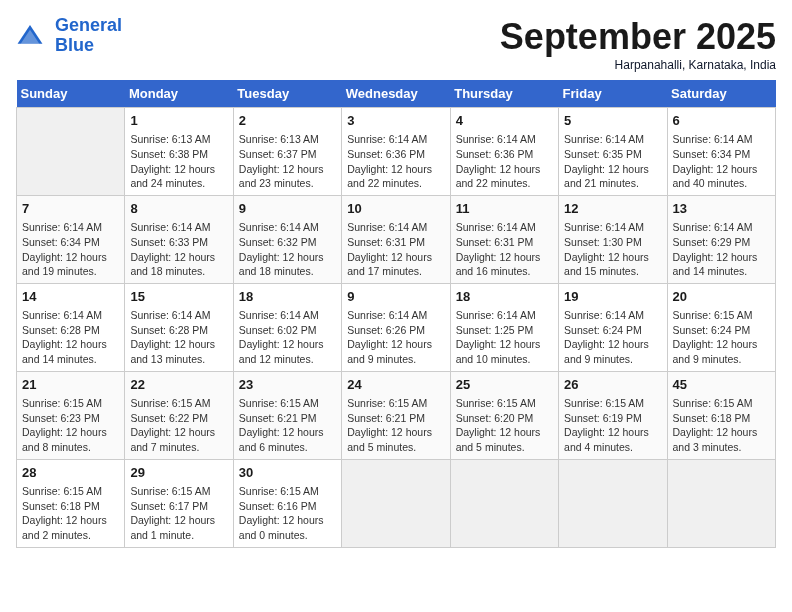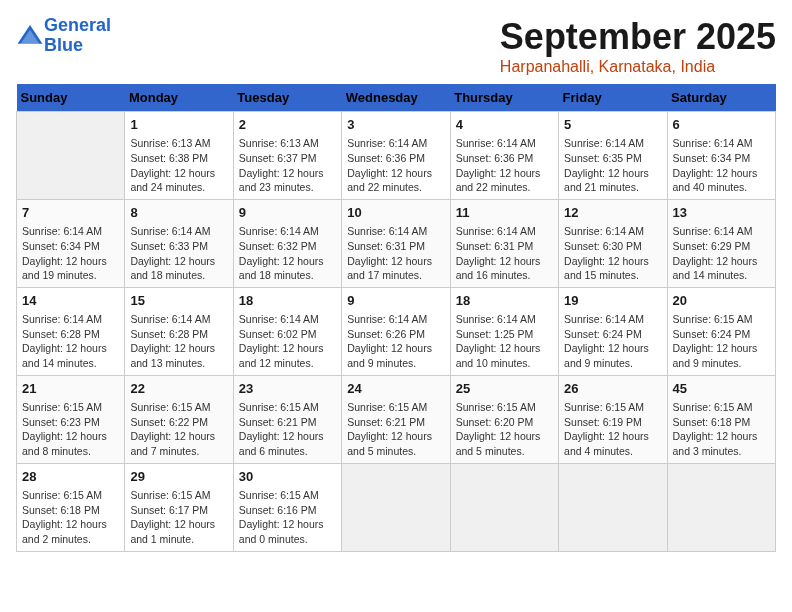--- a/index.html
+++ b/index.html
@@ -12,51 +12,51 @@
     }
     .header-area {
       display: flex;
       justify-content: space-between;
       align-items: flex-start;
       margin-bottom: 8px;
     }
     .logo {
       display: flex;
       align-items: center;
-      gap: 0;
+      gap: 11px;
     }
     .logo-text {
       font-size: 18px;
       font-weight: bold;
       color: #1a1a1a;
       line-height: 1.1;
     }
     .logo-text span { color: #2266cc; }
     .logo-icon {
       width: 28px;
       height: 28px;
     }
-    .title-area { text-align: left; }
+    .title-area { text-align: right; }
     .month-title {
       font-size: 36px;
       font-weight: bold;
       color: #1a1a1a;
     }
     .subtitle {
-      font-size: 16px;
-      color: #c2410c;
+      font-size: 12px;
+      color: #0f172a;
     }
     table {
       width: 100%;
       border-collapse: collapse;
       font-size: 11px;
     }
     thead tr th {
       background-color: #3366cc;
-      color: #000000;
+      color: #ffffff;
       padding: 6px 4px;
       text-align: left;
       font-size: 13px;
       font-weight: bold;
     }
     tbody tr td {
       border: 1px solid #ccc;
       vertical-align: top;
       padding: 4px 5px;
       height: 80px;
@@ -190,21 +190,21 @@
         <td>
           <span class="day-num">11</span>
           <div class="cell-text">Sunrise: 6:14 AM</div>
           <div class="cell-text">Sunset: 6:31 PM</div>
           <div class="cell-text">Daylight: 12 hours</div>
           <div class="cell-text">and 16 minutes.</div>
         </td>
         <td>
           <span class="day-num">12</span>
           <div class="cell-text">Sunrise: 6:14 AM</div>
-          <div class="cell-text">Sunset: 6:30 PM</div>
+          <div class="cell-text">Sunset: 1:30 PM</div>
           <div class="cell-text">Daylight: 12 hours</div>
           <div class="cell-text">and 15 minutes.</div>
         </td>
         <td>
           <span class="day-num">13</span>
           <div class="cell-text">Sunrise: 6:14 AM</div>
           <div class="cell-text">Sunset: 6:29 PM</div>
           <div class="cell-text">Daylight: 12 hours</div>
           <div class="cell-text">and 14 minutes.</div>
         </td>

